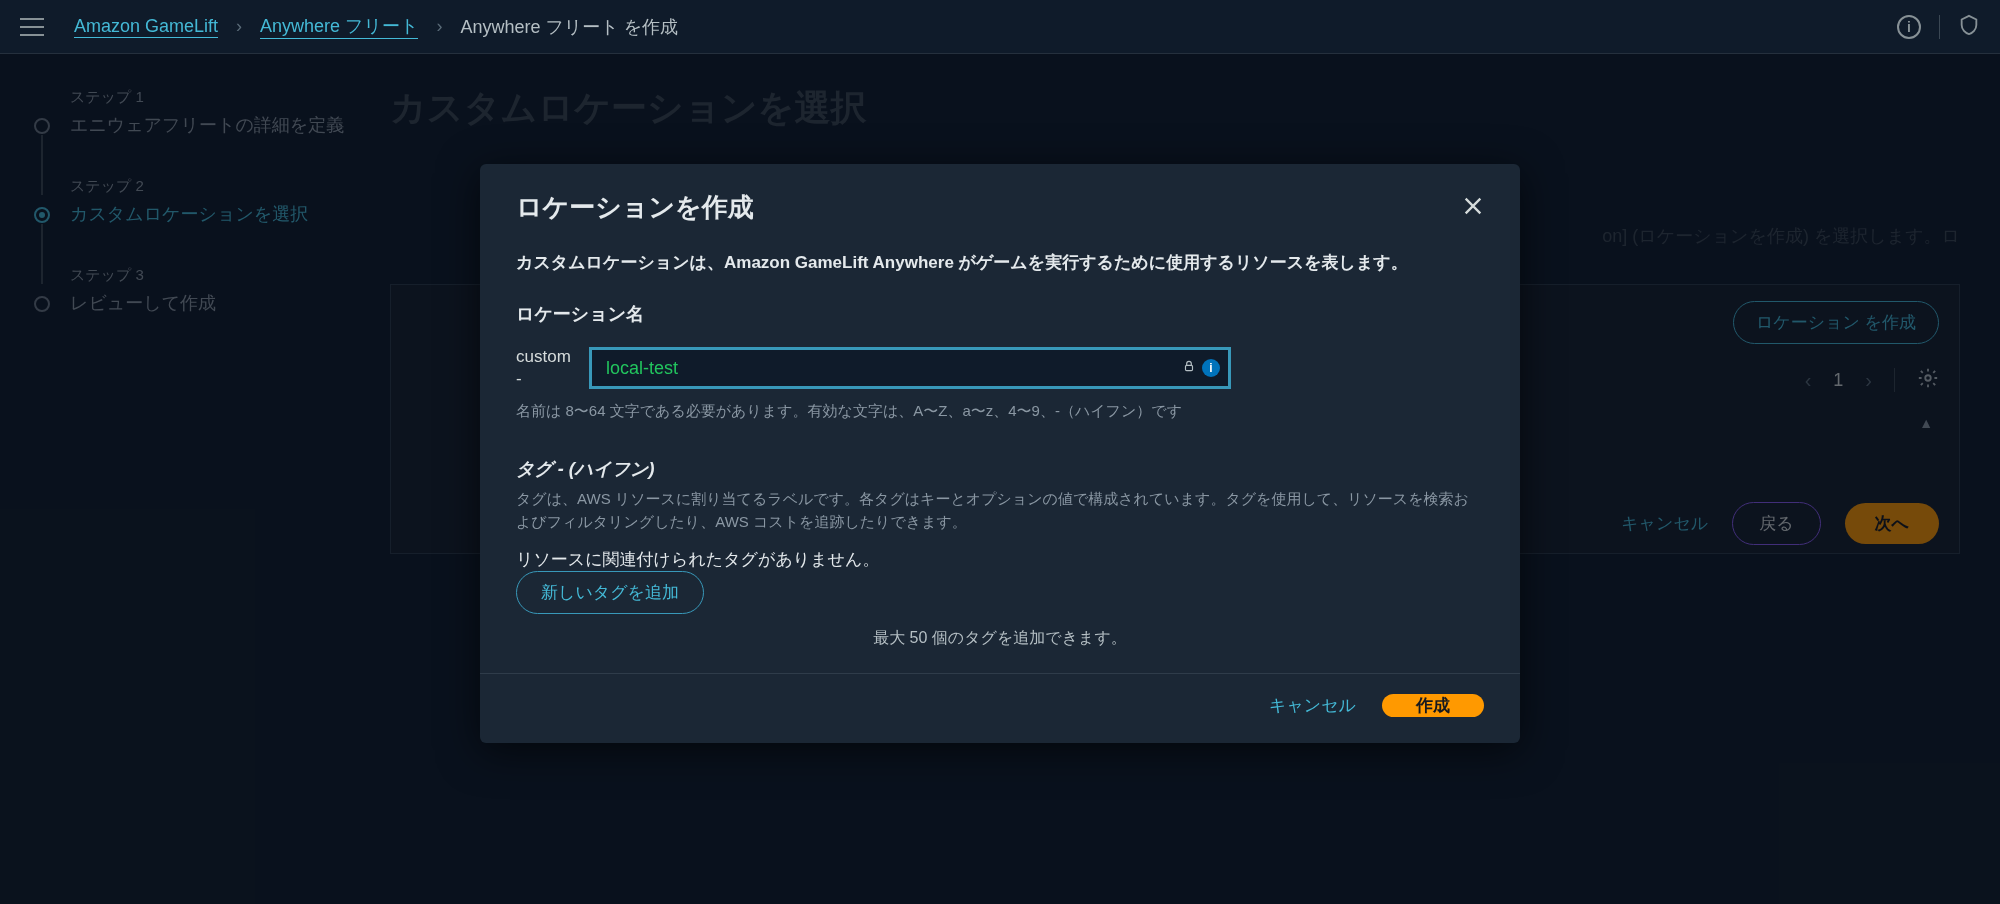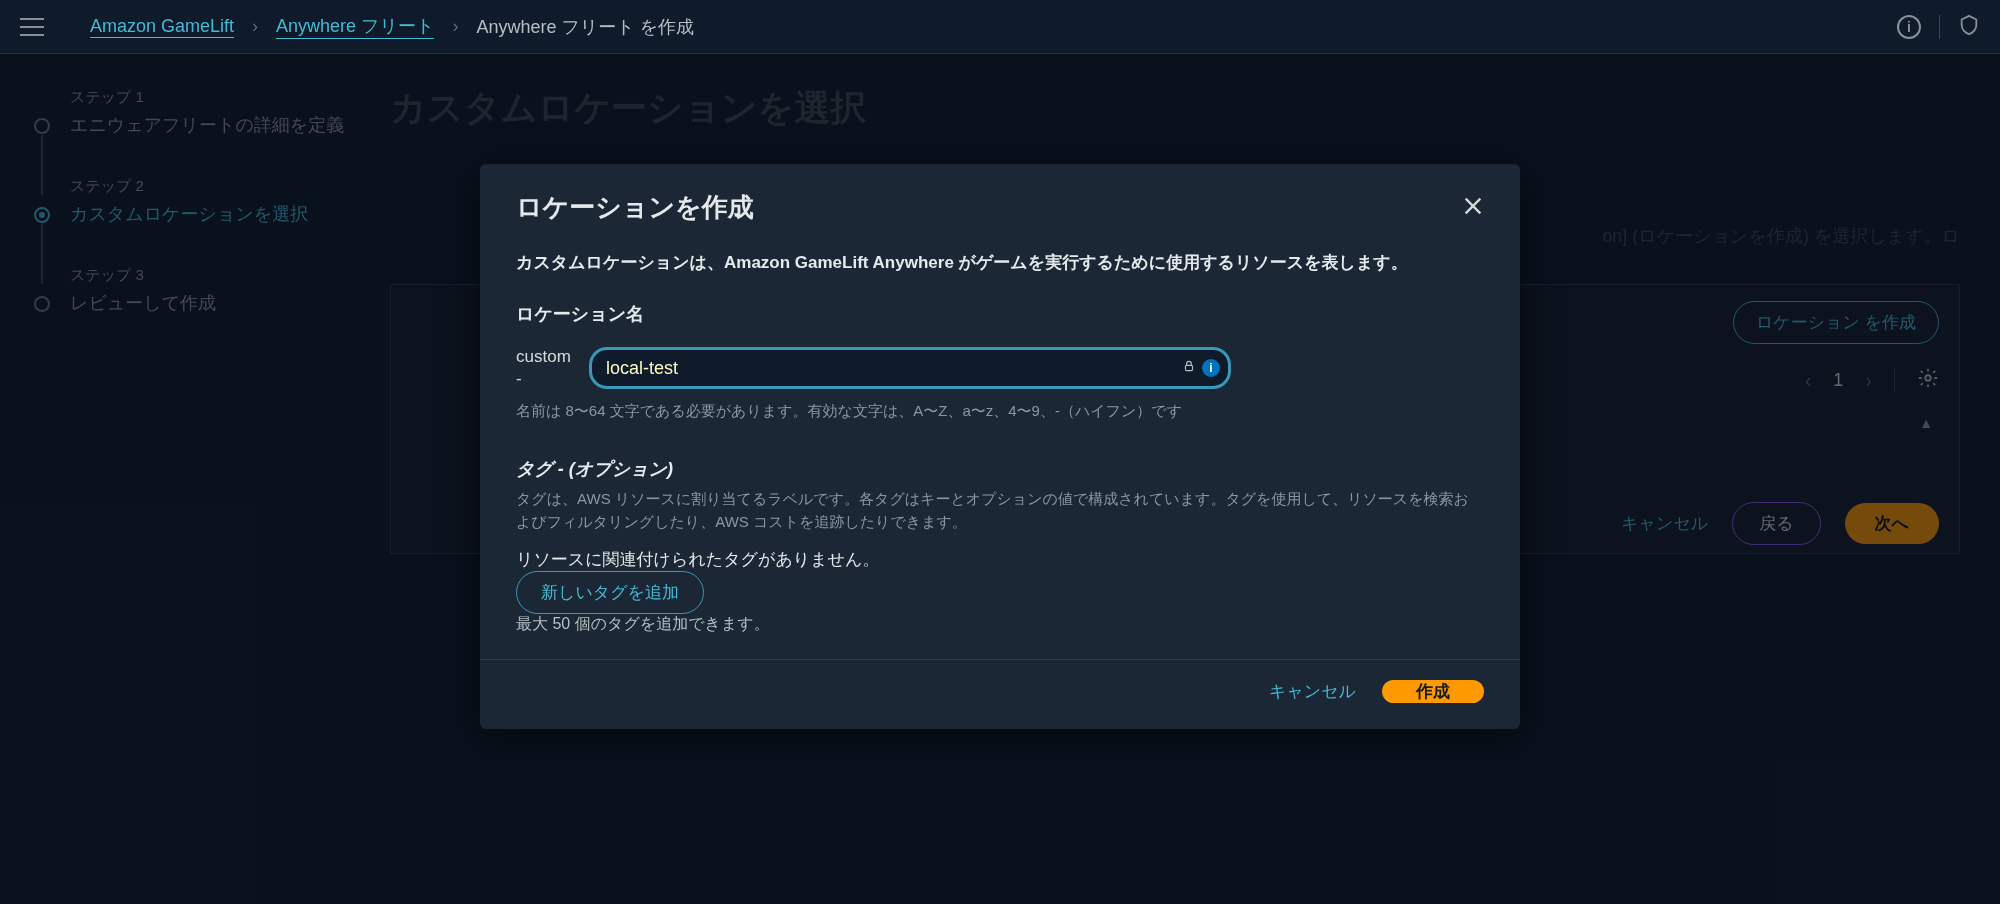--- a/index.html
+++ b/index.html
@@ -11,21 +11,20 @@
     color: #d5dbdb;
     overflow: hidden;
   }
   
   .topbar {
     display: flex;
     align-items: center;
     height: 54px;
     padding: 0 20px;
     border-bottom: 1px solid #25303d;
-    gap: 16px;
   }
   .hamburger { width:24px; height:18px; display:flex; flex-direction:column; justify-content:space-between; margin-right:30px; cursor:pointer;}
   .hamburger span{display:block;height:2px;background:#879196;width:100%;}
   .breadcrumb { display:flex; align-items:center; gap:18px; font-size:18px; }
   .breadcrumb a { color:#44b9d6; text-decoration:none; border-bottom:1px solid #44b9d6; cursor:pointer;}
   .breadcrumb .current { color:#b5bfc4; }
   .breadcrumb .chev { color:#5a6b78; }
   .topbar-right { margin-left:auto; display:flex; gap:18px; align-items:center;}
   .icon-circle { width:24px;height:24px;border:2px solid #879196;border-radius:50%;display:flex;align-items:center;justify-content:center;color:#879196;font-size:14px;font-weight:bold;cursor:pointer;}
   .shield-icon svg{width:22px;height:22px;stroke:#879196;fill:none;stroke-width:2;}
@@ -67,33 +66,33 @@
   .close-x{margin-left:auto;cursor:pointer;}
   .close-x svg{width:22px;height:22px;stroke:#d5dbdb;stroke-width:2.5;}
   .modal-body{padding:6px 36px 24px 36px;}
   .subtitle{font-size:17px;font-weight:600;color:#e4e9ec;margin:10px 0 28px 0;}
   .field-label{font-size:18px;font-weight:700;color:#e4e9ec;margin-bottom:20px;}
   .prefix-row{display:flex;align-items:center;gap:0;}
   .prefix{font-size:17px;color:#d5dbdb;width:74px;line-height:1.3;}
   .input-wrap{position:relative;width:640px;}
   .input-wrap input{
     width:100%;height:40px;padding:6px 60px 6px 14px;font-size:18px;
-    background:#0f1b2a;color:#fef9c3;border:2px solid #3898b9;border-radius:17px;
+    background:#0f1b2a;color:#22c55e;border:2px solid #3898b9;border-radius:0;
     outline:none;box-shadow:0 0 0 1px #3898b9;
   }
   .input-icons{position:absolute;right:10px;top:50%;transform:translateY(-50%);display:flex;gap:6px;align-items:center;}
   .lock svg{width:14px;height:14px;stroke:#b5bfc4;fill:none;stroke-width:2;}
   .info-badge{width:18px;height:18px;border-radius:50%;background:#0073bb;color:#fff;display:flex;align-items:center;justify-content:center;font-size:12px;font-weight:bold;}
   .hint{font-size:15px;color:#8a97a3;margin-top:12px;}
   .section{margin-top:36px;}
   .sec-title{font-size:18px;font-weight:700;font-style:italic;color:#e4e9ec;}
   .sec-desc{font-size:15px;color:#8a97a3;margin-top:6px;line-height:1.55;max-width:960px;}
   .notags{font-size:17px;color:#e4e9ec;margin-top:14px;}
   .addtag{padding:9px 24px;border:1px solid #3898b9;border-radius:24px;background:transparent;color:#44b9d6;font-size:17px;font-weight:500;cursor:pointer;}
-  .maxtag{font-size:16px;color:#b5bfc4;}
+  .maxtag{font-size:16px;color:#b5bfc4;margin-top:14px;text-align:center;}
   .modal-foot{border-top:1px solid #2f3c4a;padding:20px 36px 26px 36px;display:flex;justify-content:flex-end;align-items:center;gap:26px;}
   .modal-foot .primary-btn{padding:0 34px;}
 </style>
 </head>
 <body>
 
 <div class="topbar">
   <div class="hamburger">
     <span></span>
       <span></span>
@@ -192,21 +191,21 @@
                     <path d="M8 11 V8 a4 4 0 0 1 8 0 v3"></path>
                   </svg>
               </span>
               <span class="info-badge">i</span>
             </div>
           </div>
         </div>
         <div class="hint">名前は 8〜64 文字である必要があります。有効な文字は、A〜Z、a〜z、4〜9、-（ハイフン）です</div>
 
         <div class="section">
-          <div class="sec-title">タグ - (オプション)</div>
+          <div class="sec-title">タグ - (ハイフン)</div>
           <div class="sec-desc">タグは、AWS リソースに割り当てるラベルです。各タグはキーとオプションの値で構成されています。タグを使用して、リソースを検索およびフィルタリングしたり、AWS コストを追跡したりできます。</div>
           <div class="notags">リソースに関連付けられたタグがありません。</div>
           <button class="addtag">新しいタグを追加</button>
           <div class="maxtag">最大 50 個のタグを追加できます。</div>
         </div>
       </div>
       <div class="modal-foot">
         <span class="link-btn">キャンセル</span>
         <button class="primary-btn">作成</button>
       </div>

